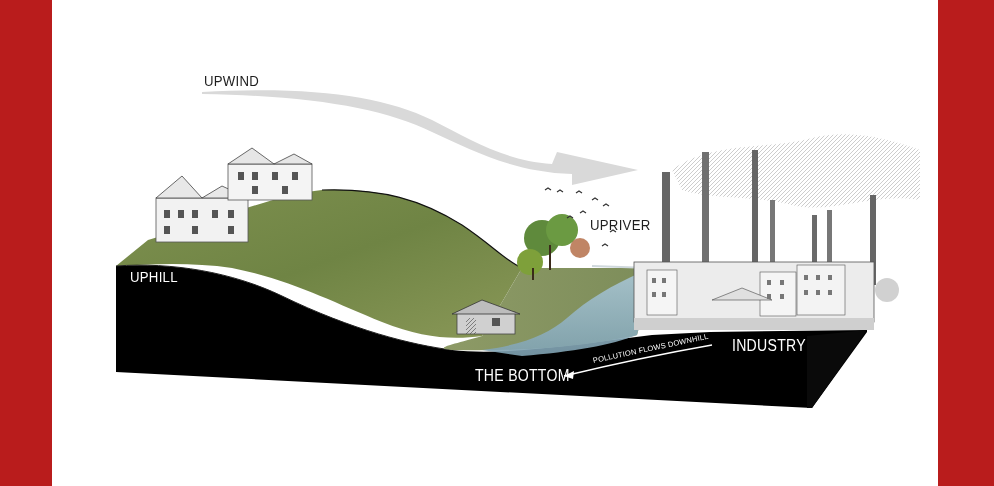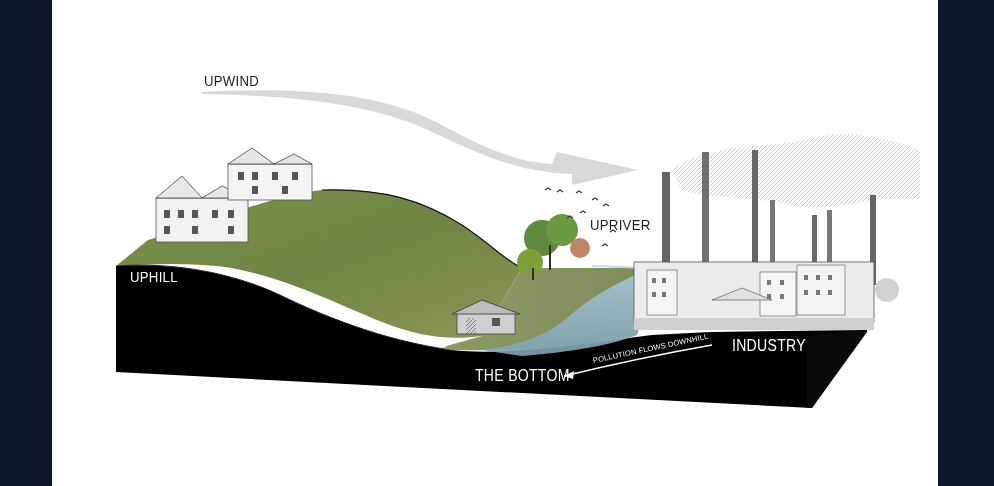--- a/index.html
+++ b/index.html
@@ -7,21 +7,21 @@
       padding: 0;
       width: 994px;
       height: 486px;
       overflow: hidden;
       background: #000000;
     }
     .frame {
       position: absolute;
       left: 0; top: 0;
       width: 994px; height: 486px;
-      background: #0f172a;
+      background: #b91c1c;
     }
     .slide {
       position: absolute;
       left: 52px;
       top: 0;
       width: 886px;
       height: 486px;
       background: #ffffff;
       overflow: hidden;
     }

